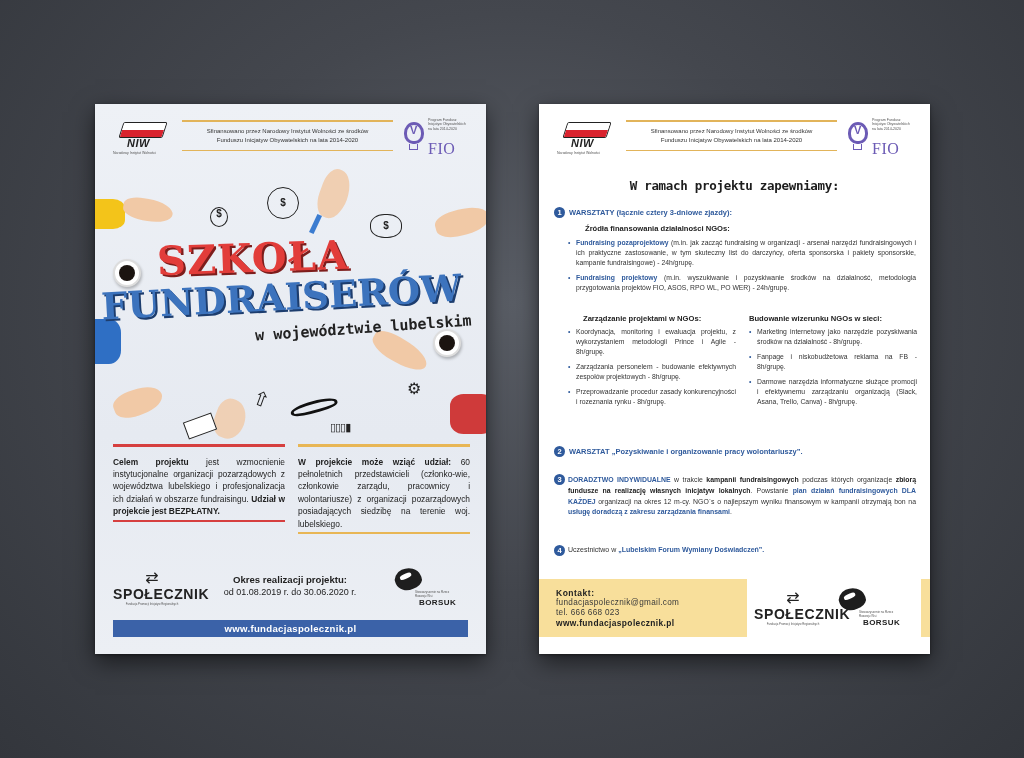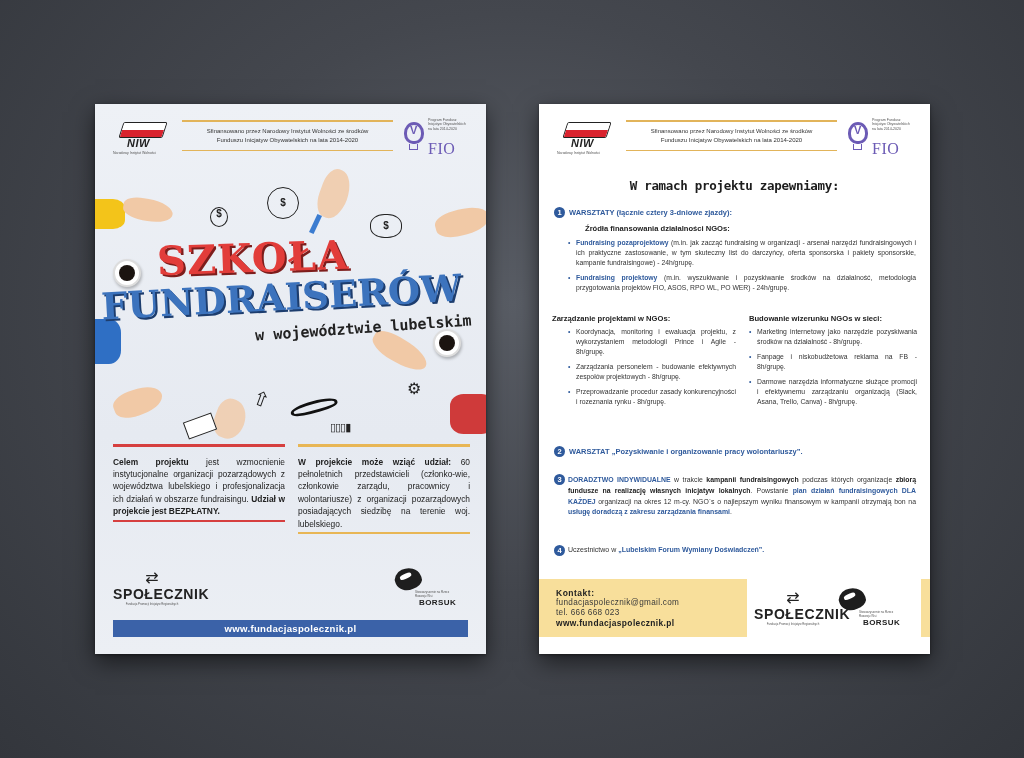--- a/index.html
+++ b/index.html
@@ -165,20 +165,24 @@
     <p><b>W projekcie może wziąć udział:</b><span> 60 pełnoletnich przedstawicieli (członko-wie, członkowie zarządu, pracownicy i wolontariusze) z organizacji pozarządowych posiadających siedzibę na terenie woj. lubelskiego.</span></p>
     <div class="bar yel"></div>
   </div>
 
   <div class="footer-front">
     <div class="spol" style="left:18px;top:4px;">
       <div class="spol-icon">⇄</div>
       <div class="spol-name">SPOŁECZNIK</div>
       <div class="spol-sub">Fundacja Promocji Inicjatyw Regionalnych</div>
     </div>
+    <div class="period">
+      <div class="t1">Okres realizacji projektu:</div>
+      <div class="t2">od 01.08.2019 r. do 30.06.2020 r.</div>
+    </div>
     <div class="borsuk" style="left:300px;top:2px;">
       <div class="borsuk-head"></div>
       <div class="borsuk-sub">Stowarzyszenie na Rzecz Rozwoju Wsi</div>
       <div class="borsuk-name">BORSUK</div>
     </div>
   </div>
   <div class="url-bar">www.fundacjaspolecznik.pl</div>
 </div>
 
 <div class="flyer" id="back">
@@ -210,21 +214,21 @@
   <div class="back-title">W ramach projektu zapewniamy:</div>
 
   <div class="num" style="left:15px;top:103px;">1</div>
   <div class="sec-head" style="left:30px;top:104px;">WARSZTATY (łącznie cztery 3-dniowe zjazdy):</div>
   <div class="sub-head" style="left:15px;top:120px;margin-left:31px;">Źródła finansowania działalności NGOs:</div>
   <div class="blist" style="left:29px;right:14px;top:134px;">
     <div class="item"><span class="hl">Fundraising pozaprojektowy</span><span> (m.in. jak zacząć fundraising w organizacji - arsenał narzędzi fundraisingowych i ich praktyczne zastosowanie, w tym skuteczny list do darczyńcy, oferta sponsorska i pakiety sponsorskie, kampanie fundraisingowe) - 24h/grupę.</span></div>
     <div class="item"><span class="hl">Fundraising projektowy</span><span> (m.in. wyszukiwanie i pozyskiwanie środków na działalność, metodologia przygotowania projektów FIO, ASOS, RPO WL, PO WER) - 24h/grupę.</span></div>
   </div>
 
-  <div class="sub-head" style="left:13px;top:210px;">Zarządzanie projektami w NGOs:</div>
+  <div class="sub-head" style="left:44px;top:210px;">Zarządzanie projektami w NGOs:</div>
   <div class="blist" style="left:29px;width:168px;top:223px;">
     <div class="item">Koordynacja, monitoring i ewaluacja projektu, z wykorzystaniem metodologii Prince i Agile - 8h/grupę.</div>
     <div class="item">Zarządzania personelem - budowanie efektywnych zespołów projektowych - 8h/grupę.</div>
     <div class="item">Przeprowadzanie procedur zasady konkurencyjności i rozeznania rynku - 8h/grupę.</div>
   </div>
 
   <div class="sub-head" style="left:210px;top:210px;">Budowanie wizerunku NGOs w sieci:</div>
   <div class="blist" style="left:210px;width:168px;top:223px;">
     <div class="item">Marketing internetowy jako narzędzie pozyskiwania środków na działalność - 8h/grupę.</div>
     <div class="item">Fanpage i niskobudżetowa reklama na FB - 8h/grupę.</div>

